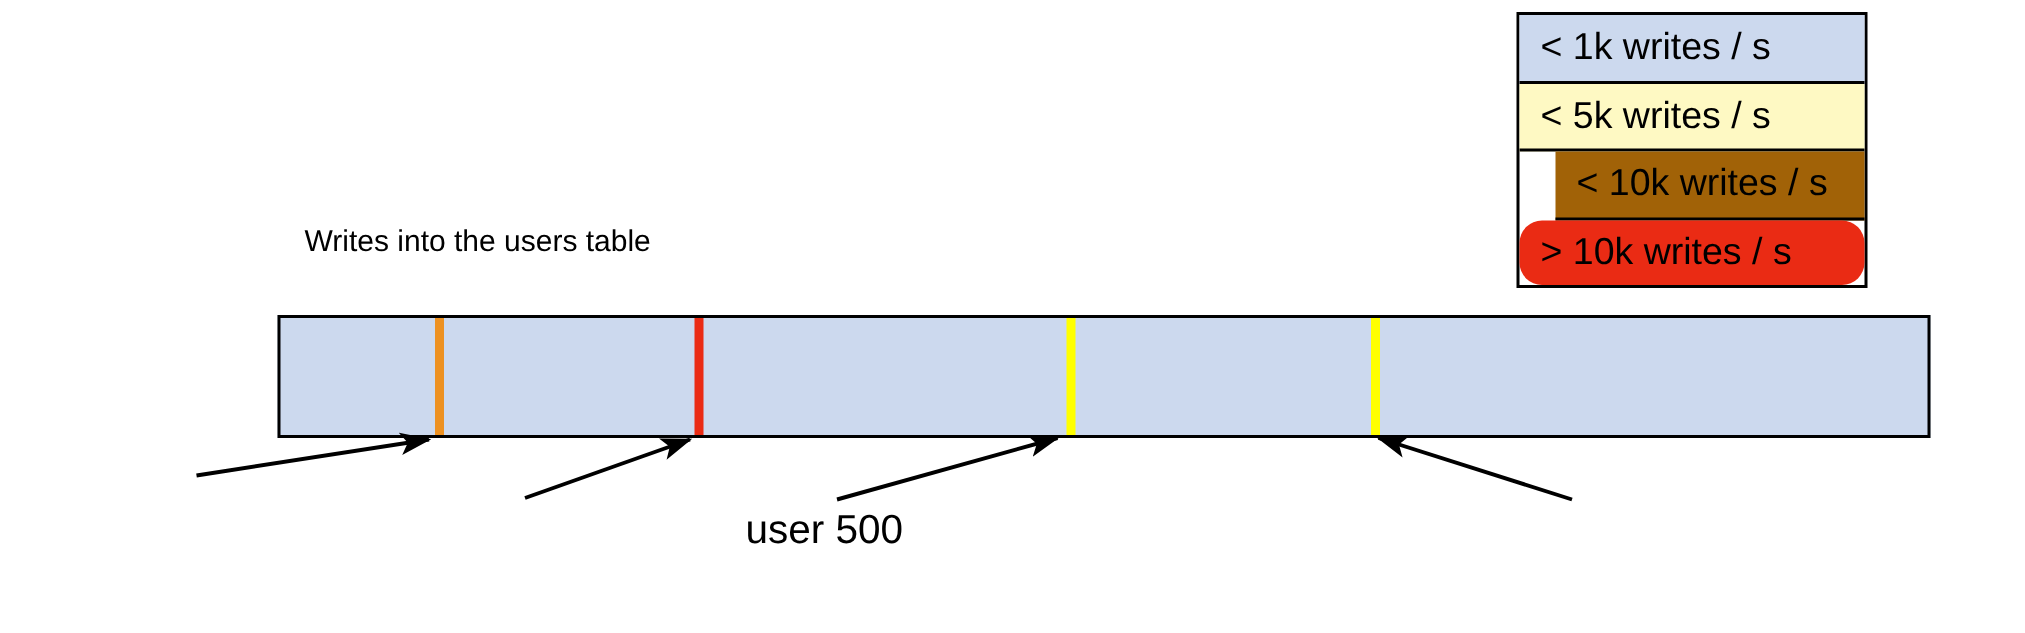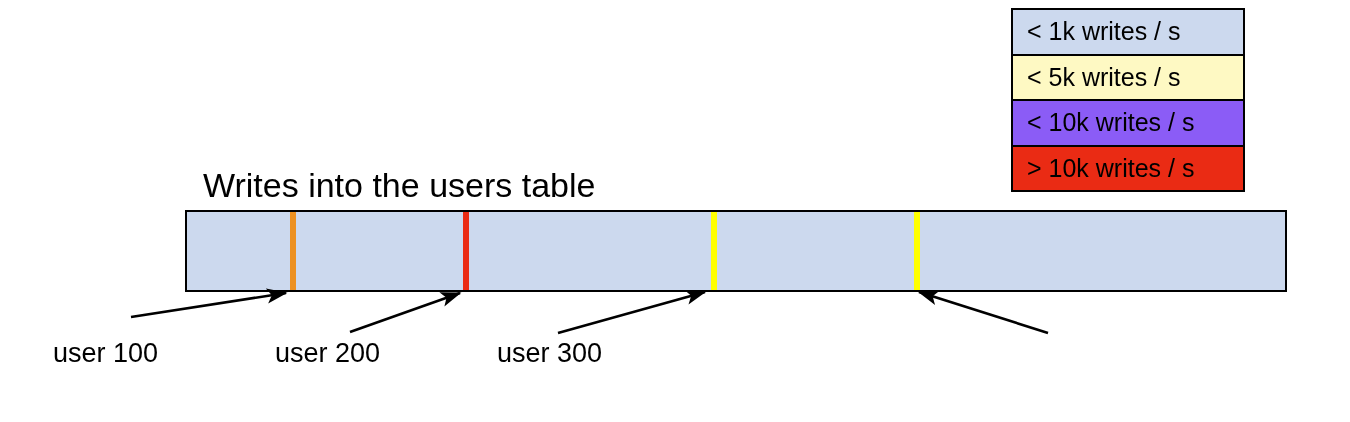--- a/index.html
+++ b/index.html
@@ -34,20 +34,21 @@
   .legend-row {
     flex: 1 1 0;
     display: flex;
     align-items: center;
     box-sizing: border-box;
     border-bottom: 2px solid #000000;
     padding-left: 14px;
   }
   .legend-row:last-child {
     border-bottom: none;
+    border-radius: 15px;
   }
   .legend-label {
     font-size: 25px;
     color: #000000;
     line-height: 1;
     white-space: nowrap;
   }
 
   
   .bar-wrap {
@@ -67,22 +68,22 @@
     position: absolute;
     top: 0;
     bottom: 0;
     width: 6px;
   }
 
   
   .chart-title {
     position: absolute;
     left: 203px;
-    top: 168px;
-    font-size: 34px;
+    top: 151px;
+    font-size: 20px;
     color: #000000;
     white-space: nowrap;
     line-height: 1;
   }
   .user-label {
     position: absolute;
     font-size: 27px;
     color: #000000;
     white-space: nowrap;
     line-height: 1;
@@ -103,21 +104,21 @@
 
 <div id="canvas">
 
   <div class="legend">
     <div class="legend-row" style="background:#ccd9ee;">
       <span class="legend-label">&lt; 1k writes / s</span>
     </div>
     <div class="legend-row" style="background:#fef9c3;">
       <span class="legend-label">&lt; 5k writes / s</span>
     </div>
-    <div class="legend-row" style="background:#8b5cf6;">
+    <div class="legend-row" style="background:#a16207;margin-left:24px;">
       <span class="legend-label">&lt; 10k writes / s</span>
     </div>
     <div class="legend-row" style="background:#ea2b14;">
       <span class="legend-label">&gt; 10k writes / s</span>
     </div>
   </div>
 
   <div class="chart-title">Writes into the users table</div>
 
   <div class="bar-wrap">
@@ -136,17 +137,15 @@
       </marker>
     </defs>
     <g stroke="#000000" stroke-width="2.6" fill="none" marker-end="url(#ah)">
       <line x1="131" y1="317" x2="286" y2="293"></line>
       <line x1="350" y1="332" x2="460" y2="293"></line>
       <line x1="558" y1="333" x2="705" y2="292"></line>
       <line x1="1048" y1="333" x2="919" y2="292"></line>
     </g>
   </svg>
 
-  <div class="user-label" style="left:53px;top:340px;">user 100</div>
-  <div class="user-label" style="left:275px;top:340px;">user 200</div>
-  <div class="user-label" style="left:497px;top:340px;">user 300</div>
+  <div class="user-label" style="left:497px;top:340px;">user 500</div>
 
 </div>
 
 </body></html>

